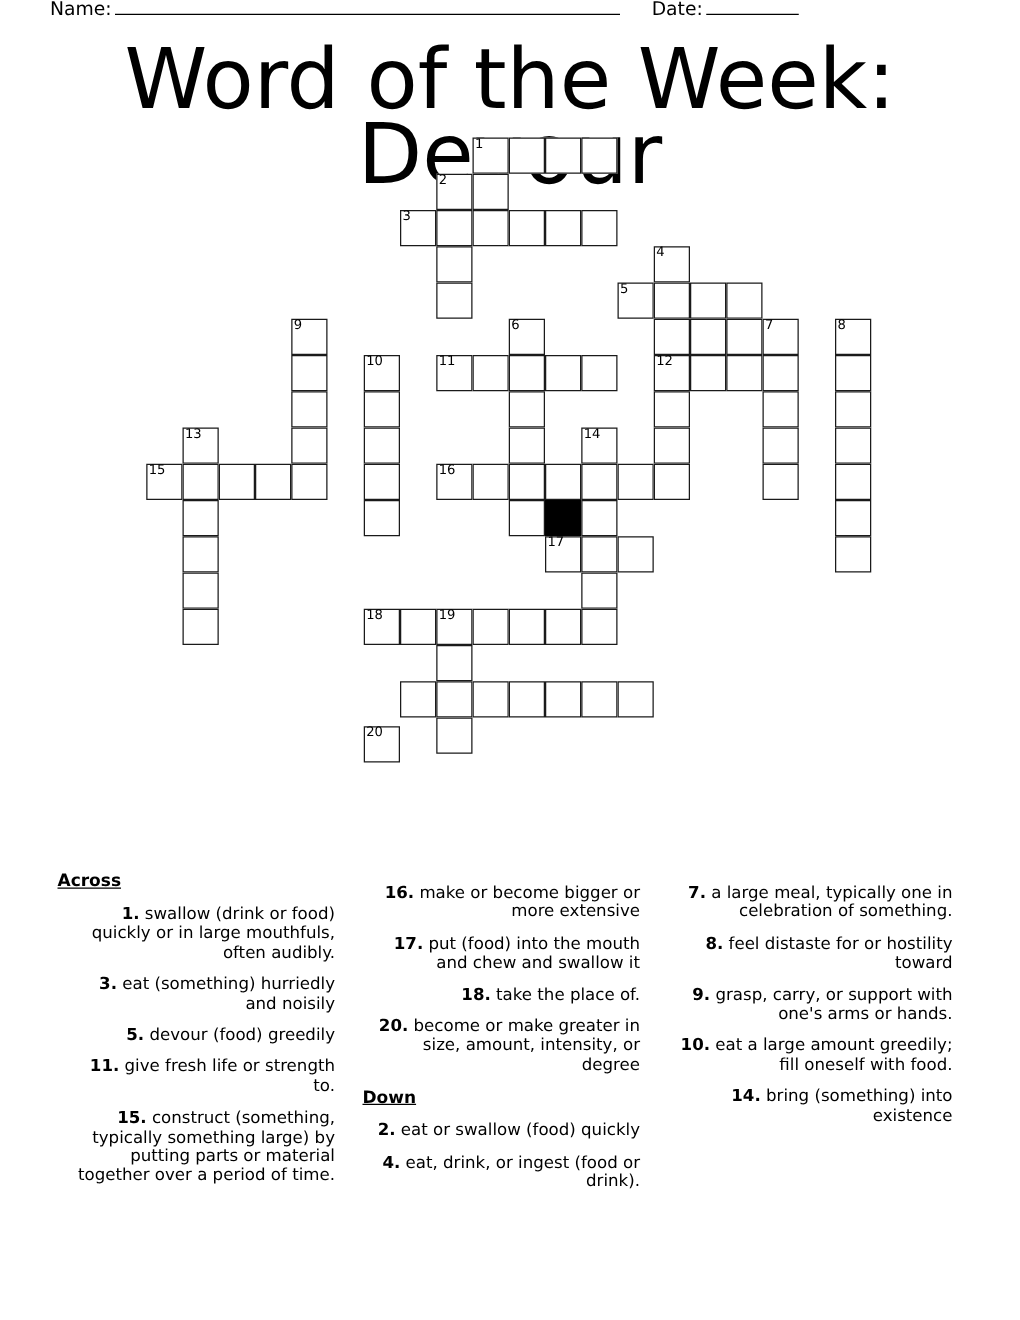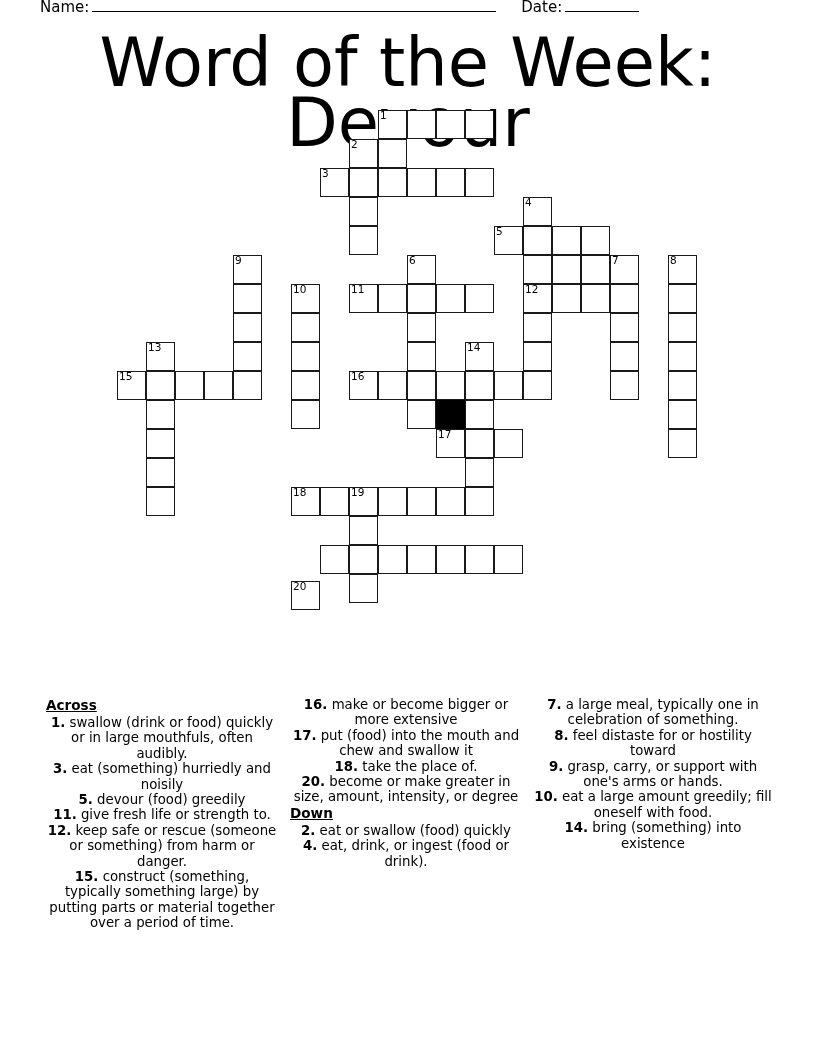--- a/index.html
+++ b/index.html
@@ -112,25 +112,25 @@
 
   .clue-heading {
     font-weight: bold;
     text-decoration: underline;
     font-size: 13.6px;
     line-height: 17px;
     margin: 0 0 1px 0;
     display: block;
   }
   .clue {
-    margin: 0;
+    margin: 10px;
     padding: 0;
     font-size: 13.3px;
     line-height: 15.4px;
-    text-align: center;
+    text-align: right;
   }
   .clue .cnum {
     font-weight: bold;
   }
 </style>
 </head>
 <body>
 
 <div class="header-line">
   <span class="hdr-label">Name:</span>
@@ -283,21 +283,20 @@
     <div class="cell" style="left: 349px; top: 574px;"></div>
   </div>
 
 <div id="clues">
   <div class="clue-col col1">
       <div class="clue-heading">Across</div>
       <p class="clue"><span class="cnum">1.</span> swallow (drink or food) quickly or in large mouthfuls, often audibly.</p>
       <p class="clue"><span class="cnum">3.</span> eat (something) hurriedly and noisily</p>
       <p class="clue"><span class="cnum">5.</span> devour (food) greedily</p>
       <p class="clue"><span class="cnum">11.</span> give fresh life or strength to.</p>
-      <p class="clue"><span class="cnum">12.</span> keep safe or rescue (someone or something) from harm or danger.</p>
       <p class="clue"><span class="cnum">15.</span> construct (something, typically something large) by putting parts or material together over a period of time.</p>
     </div>
   <div class="clue-col col2">
       <p class="clue"><span class="cnum">16.</span> make or become bigger or more extensive</p>
       <p class="clue"><span class="cnum">17.</span> put (food) into the mouth and chew and swallow it</p>
       <p class="clue"><span class="cnum">18.</span> take the place of.</p>
       <p class="clue"><span class="cnum">20.</span> become or make greater in size, amount, intensity, or degree</p>
       <div class="clue-heading">Down</div>
       <p class="clue"><span class="cnum">2.</span> eat or swallow (food) quickly</p>
       <p class="clue"><span class="cnum">4.</span> eat, drink, or ingest (food or drink).</p>

